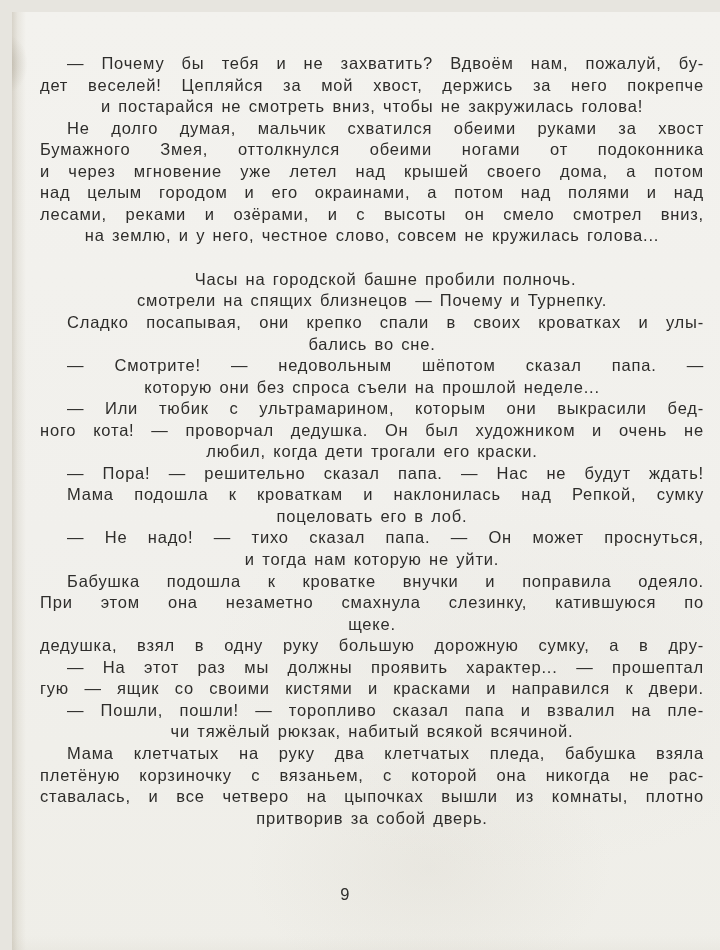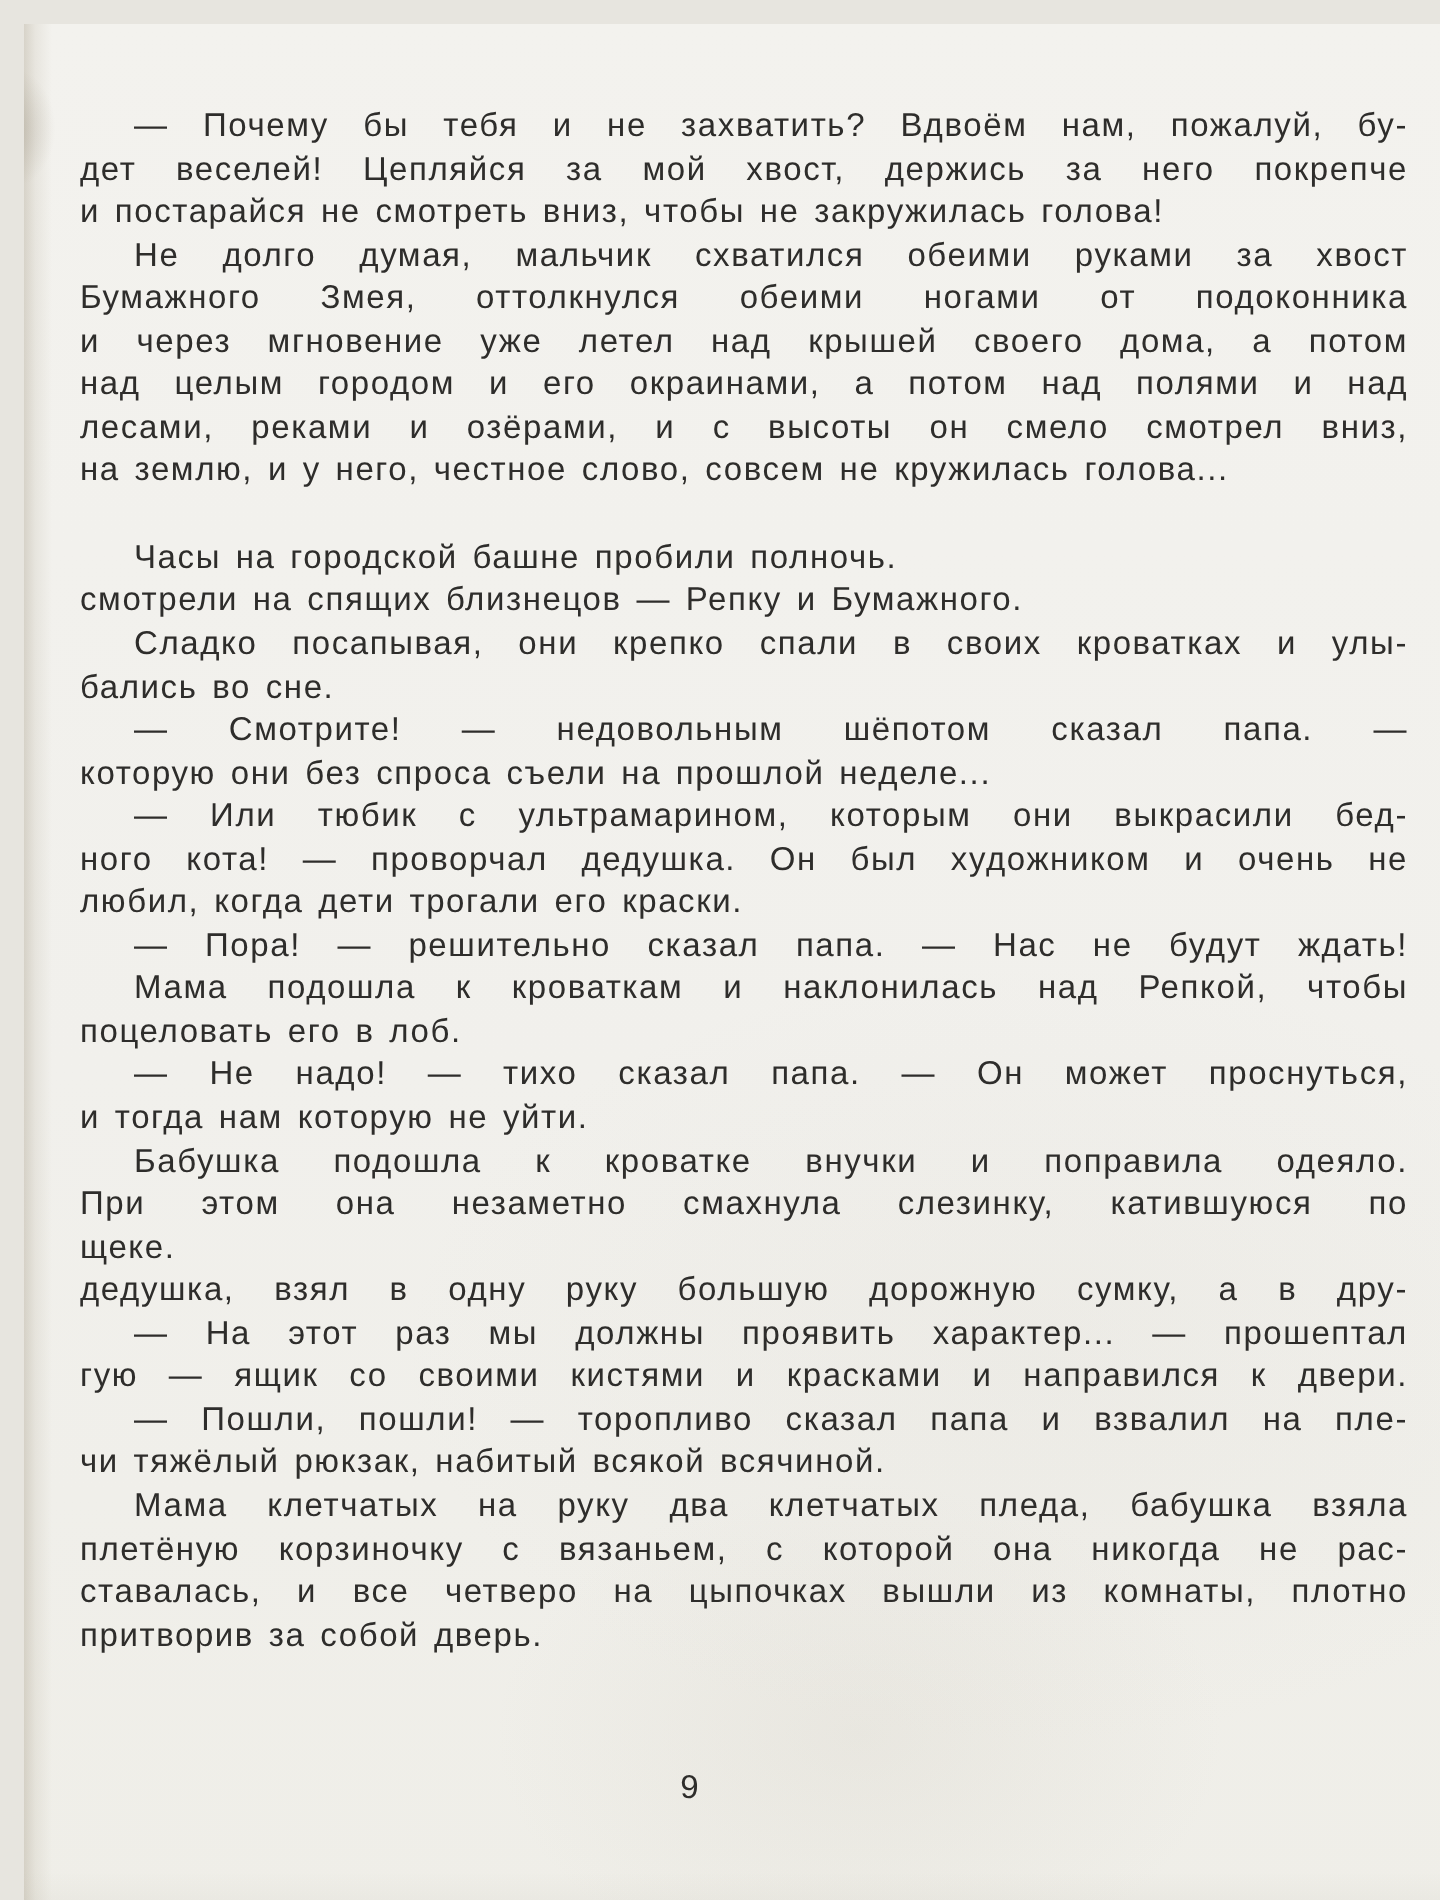--- a/index.html
+++ b/index.html
@@ -55,21 +55,21 @@
     font-size: 16.5px;
     letter-spacing: 0.8px;
     word-spacing: 2px;
     font-weight: 400;
   }
 
   .line {
     height: 21.55px;
     line-height: 21.55px;
     white-space: nowrap;
-    text-align: left;
+    text-align: center;
     overflow: visible;
   }
   .line.j {
     white-space: normal;
     text-align: justify;
     text-align-last: justify;
   }
   .line.indent { text-indent: 27px; }
 
   .gap { height: 22px; }
@@ -105,40 +105,40 @@
         <div class="line j">и через мгновение уже летел над крышей своего дома, а потом</div>
         <div class="line j">над целым городом и его окраинами, а потом над полями и над</div>
         <div class="line j">лесами, реками и озёрами, и с высоты он смело смотрел вниз,</div>
         <div class="line">на землю, и у него, честное слово, совсем не кружилась голова...</div>
       </div>
       <div class="gap"></div>
       <div class="para">
         <div class="line indent">Часы на городской башне пробили полночь.</div>
       </div>
       <div class="para">
-        <div class="line">смотрели на спящих близнецов — Репку и Бумажного.</div>
+        <div class="line">смотрели на спящих близнецов — Почему и Турнепку.</div>
       </div>
       <div class="para">
         <div class="line j indent">Сладко посапывая, они крепко спали в своих кроватках и улы-</div>
         <div class="line">бались во сне.</div>
       </div>
       <div class="para">
         <div class="line j indent">— Смотрите! — недовольным шёпотом сказал папа. —</div>
         <div class="line">которую они без спроса съели на прошлой неделе...</div>
       </div>
       <div class="para">
         <div class="line j indent">— Или тюбик с ультрамарином, которым они выкрасили бед-</div>
         <div class="line j">ного кота! — проворчал дедушка. Он был художником и очень не</div>
         <div class="line">любил, когда дети трогали его краски.</div>
       </div>
       <div class="para">
         <div class="line j indent">— Пора! — решительно сказал папа. — Нас не будут ждать!</div>
       </div>
       <div class="para">
-        <div class="line j indent">Мама подошла к кроваткам и наклонилась над Репкой, чтобы</div>
+        <div class="line j indent">Мама подошла к кроваткам и наклонилась над Репкой, сумку</div>
         <div class="line">поцеловать его в лоб.</div>
       </div>
       <div class="para">
         <div class="line j indent">— Не надо! — тихо сказал папа. — Он может проснуться,</div>
         <div class="line">и тогда нам которую не уйти.</div>
       </div>
       <div class="para">
         <div class="line j indent">Бабушка подошла к кроватке внучки и поправила одеяло.</div>
         <div class="line j">При этом она незаметно смахнула слезинку, катившуюся по</div>
         <div class="line">щеке.</div>

